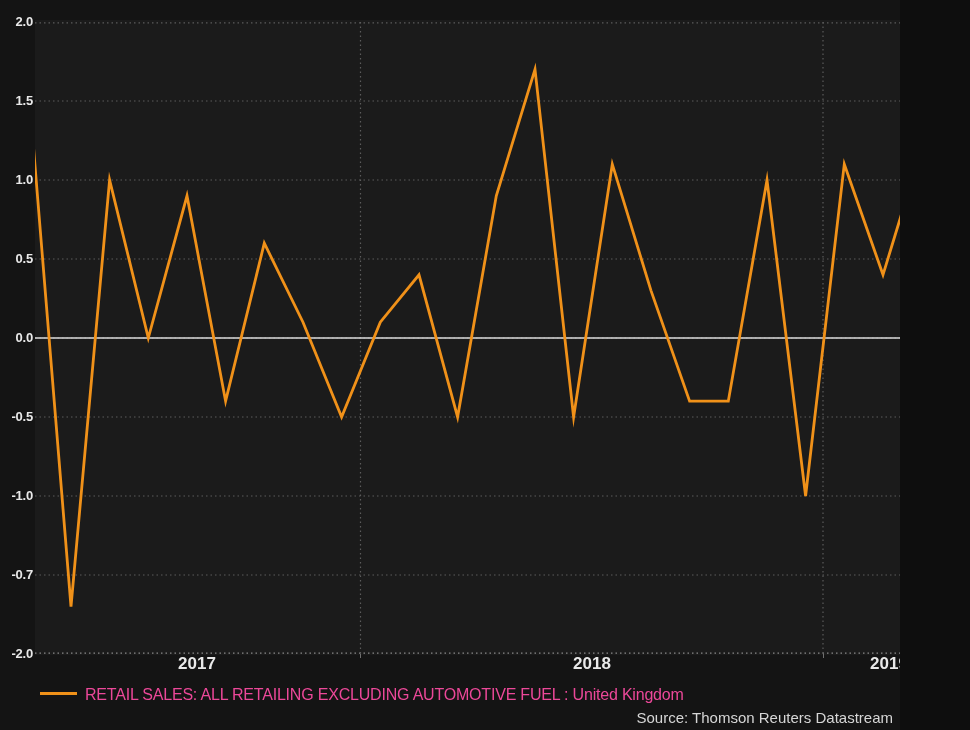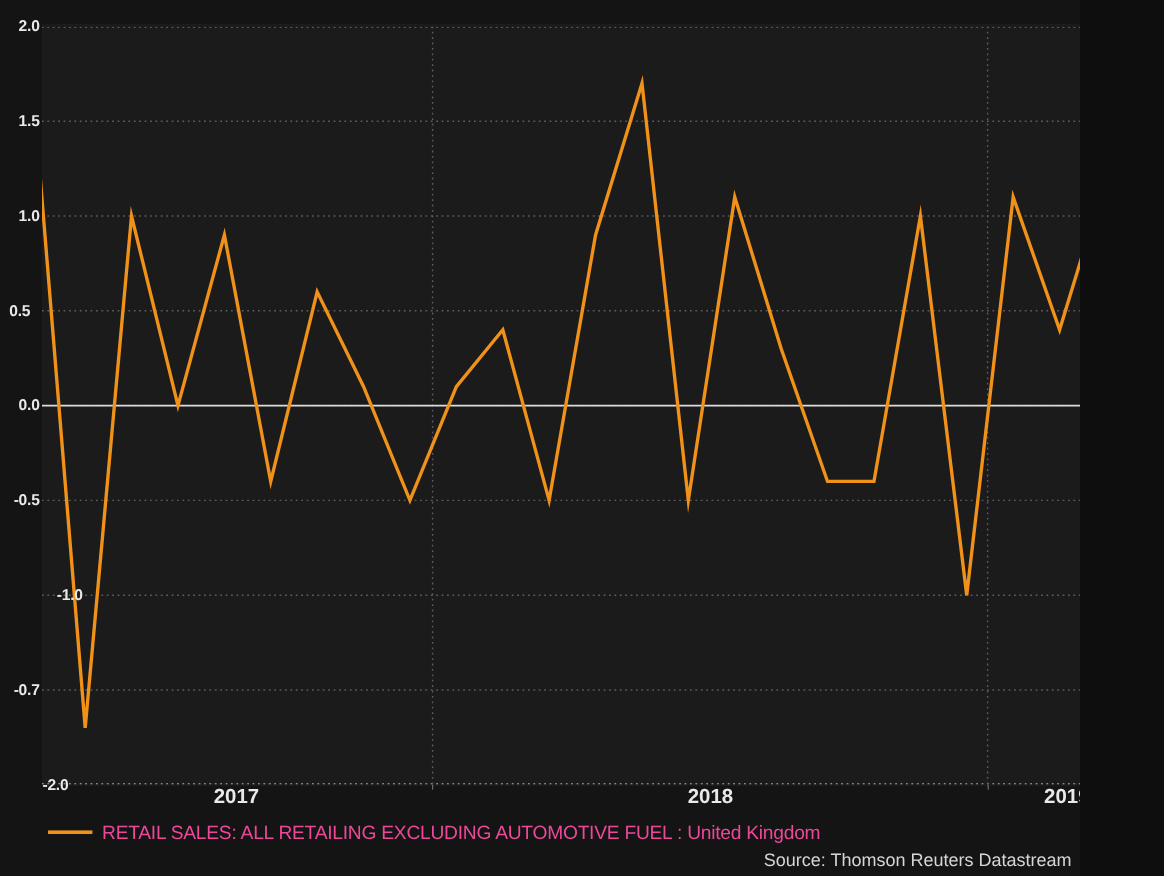--- a/index.html
+++ b/index.html
@@ -110,26 +110,26 @@
       <line x1="325.5" y1="0" x2="325.5" y2="632" stroke="#5c5c5c" stroke-width="1.2" stroke-dasharray="1.5 3"></line>
       <line x1="788" y1="0" x2="788" y2="632" stroke="#5c5c5c" stroke-width="1.2" stroke-dasharray="1.5 3"></line>
       <line x1="0" y1="316" x2="920" y2="316" stroke="#dcdcdc" stroke-width="1.4"></line>
       <polyline points="-2.7,110.6 36.0,584.6 74.6,158.0 113.3,316.0 152.0,173.8 190.6,379.2 229.3,221.2 268.0,300.2 306.6,395.0 345.3,300.2 384.0,252.8 422.6,395.0 461.3,173.8 500.0,47.4 538.6,395.0 577.3,142.2 616.0,268.6 654.6,379.2 693.3,379.2 732.0,158.0 770.6,474.0 809.3,142.2 848.0,252.8 886.6,126.4" fill="none" stroke="#f09119" stroke-width="2.8" stroke-miterlimit="8"></polyline>
     </svg>
 
   <div id="yticks">
       <div class="ytick" style="top: 14px;">2.0</div>
       <div class="ytick" style="top: 93px;">1.5</div>
       <div class="ytick" style="top: 172px;">1.0</div>
-      <div class="ytick" style="top: 251px; text-align: center;">0.5</div>
+      <div class="ytick" style="top: 251px;">0.5</div>
       <div class="ytick" style="top: 330px;">0.0</div>
       <div class="ytick" style="top: 409px;">-0.5</div>
-      <div class="ytick" style="top: 488px; padding-left: 36px;">-1.0</div>
+      <div class="ytick" style="top: 488px;">-1.0</div>
       <div class="ytick" style="top: 567px;">-0.7</div>
-      <div class="ytick" style="top: 646px; padding-left: 24px;">-2.0</div>
+      <div class="ytick" style="top: 646px;">-2.0</div>
     </div>
   <div id="xticks">
       <div class="xtick" style="left: 157px;">2017</div>
       <div class="xtick" style="left: 552px;">2018</div>
       <div class="xtick" style="left: 849px;">2019</div>
     </div>
 
   <div class="vtick-tail" style="left:360px"></div>
   <div class="vtick-tail" style="left:823px"></div>
 

